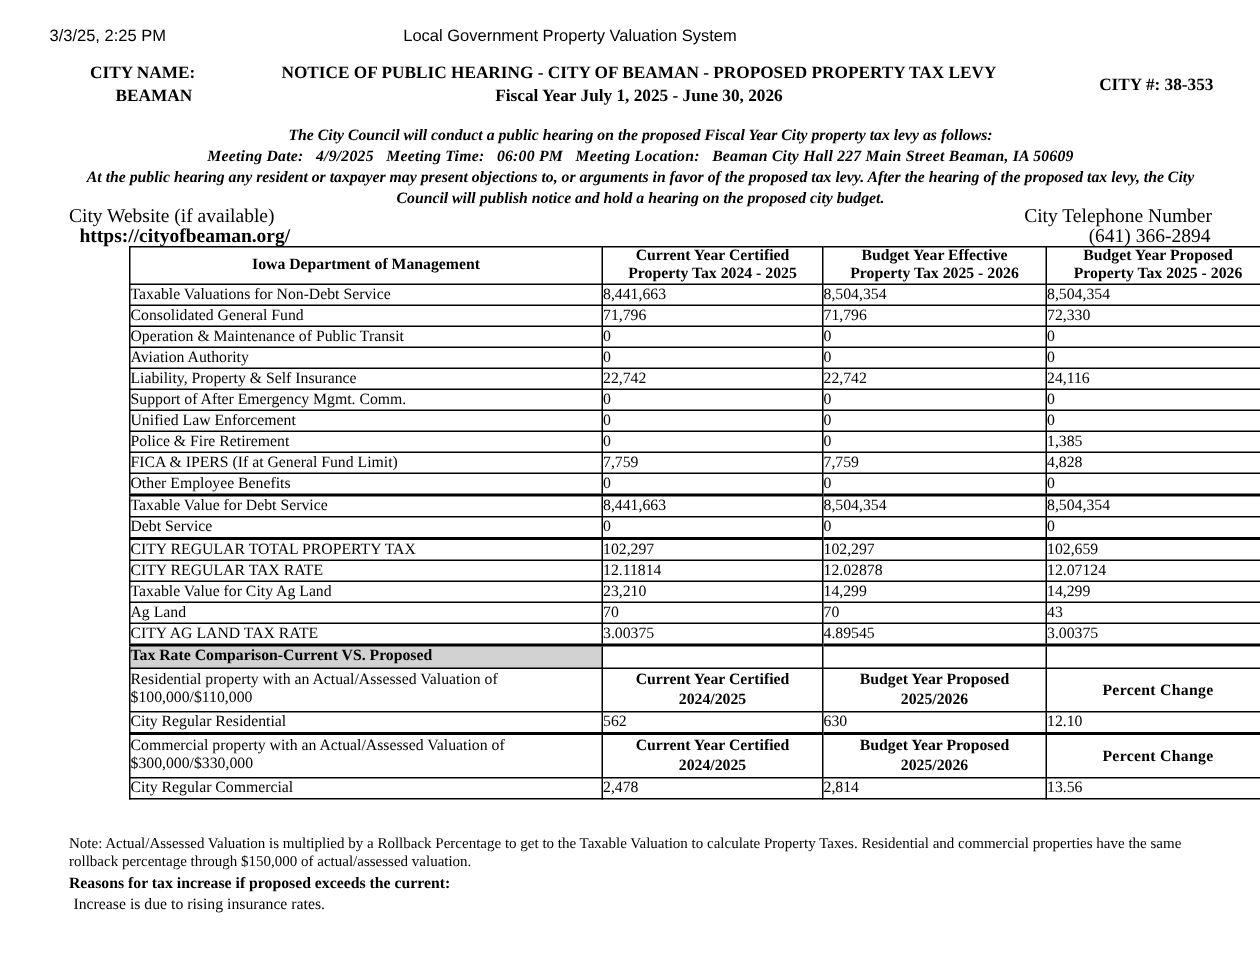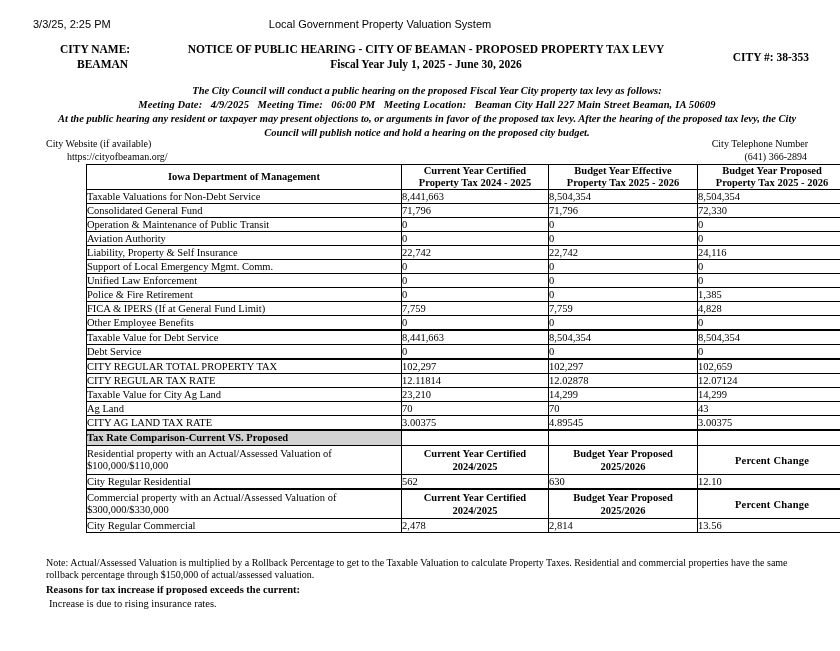--- a/index.html
+++ b/index.html
@@ -124,25 +124,25 @@
   .hearing .meet-lbl { }
   .hearing .meet-val { }
 
   
   .contact {
     position: absolute;
     top: 137px;
     left: 46px;
     width: 762px;
     height: 26px;
-    font-size: 10px;
+    font-size: 13px;
     line-height: 13px;
   }
   .contact .c-l1 { position: absolute; left: 0; top: 0; }
-  .contact .c-l2 { position: absolute; left: 21px; top: 13px; }
+  .contact .c-l2 { position: absolute; left: 7px; top: 13px; font-weight: bold; }
   .contact .c-r1 { position: absolute; right: 0; top: 0; }
   .contact .c-r2 { position: absolute; right: 1px; top: 13px; }
 
   
   table.main {
     position: absolute;
     left: 58px;
     top: 164px;
     width: 760px;
     border-collapse: collapse;
@@ -330,21 +330,21 @@
         <td class="num">0</td>
         <td class="num">0</td>
       </tr>
       <tr>
         <td class="lbl">Liability, Property &amp; Self Insurance</td>
         <td class="num">22,742</td>
         <td class="num">22,742</td>
         <td class="num">24,116</td>
       </tr>
       <tr>
-        <td class="lbl">Support of Local Emergency Mgmt. Comm.</td>
+        <td class="lbl">Support of After Emergency Mgmt. Comm.</td>
         <td class="num">0</td>
         <td class="num">0</td>
         <td class="num">0</td>
       </tr>
       <tr>
         <td class="lbl">Unified Law Enforcement</td>
         <td class="num">0</td>
         <td class="num">0</td>
         <td class="num">0</td>
       </tr>

